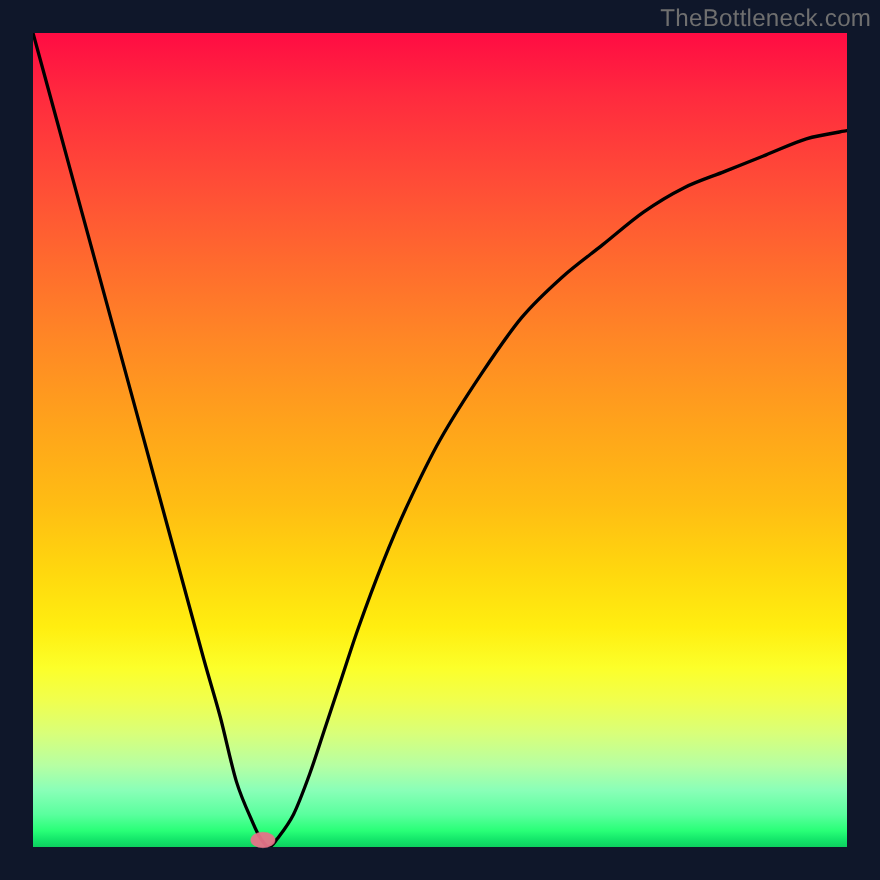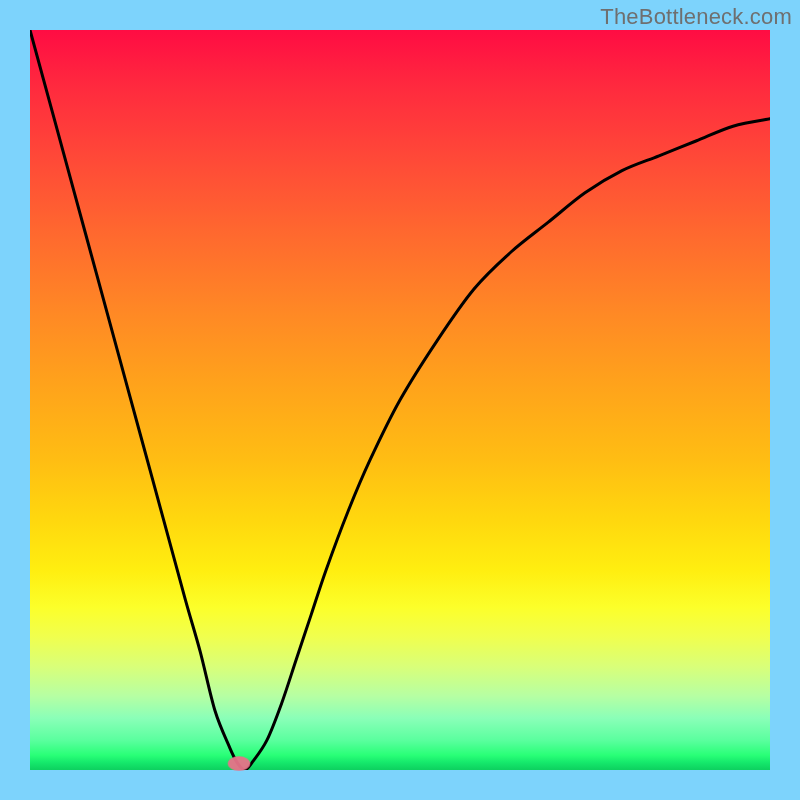--- a/index.html
+++ b/index.html
@@ -8,21 +8,21 @@
     width: 800px;
     height: 800px;
     overflow: hidden;
     background: #000;
     font-family: Arial, Helvetica, sans-serif;
   }
   .frame {
     position: relative;
     width: 800px;
     height: 800px;
-    background: #7dd3fc;
+    background: #0f172a;
   }
   .plot {
     position: absolute;
     left: 30px;
     top: 30px;
     width: 740px;
     height: 740px;
     
     background: linear-gradient(
       to bottom,

